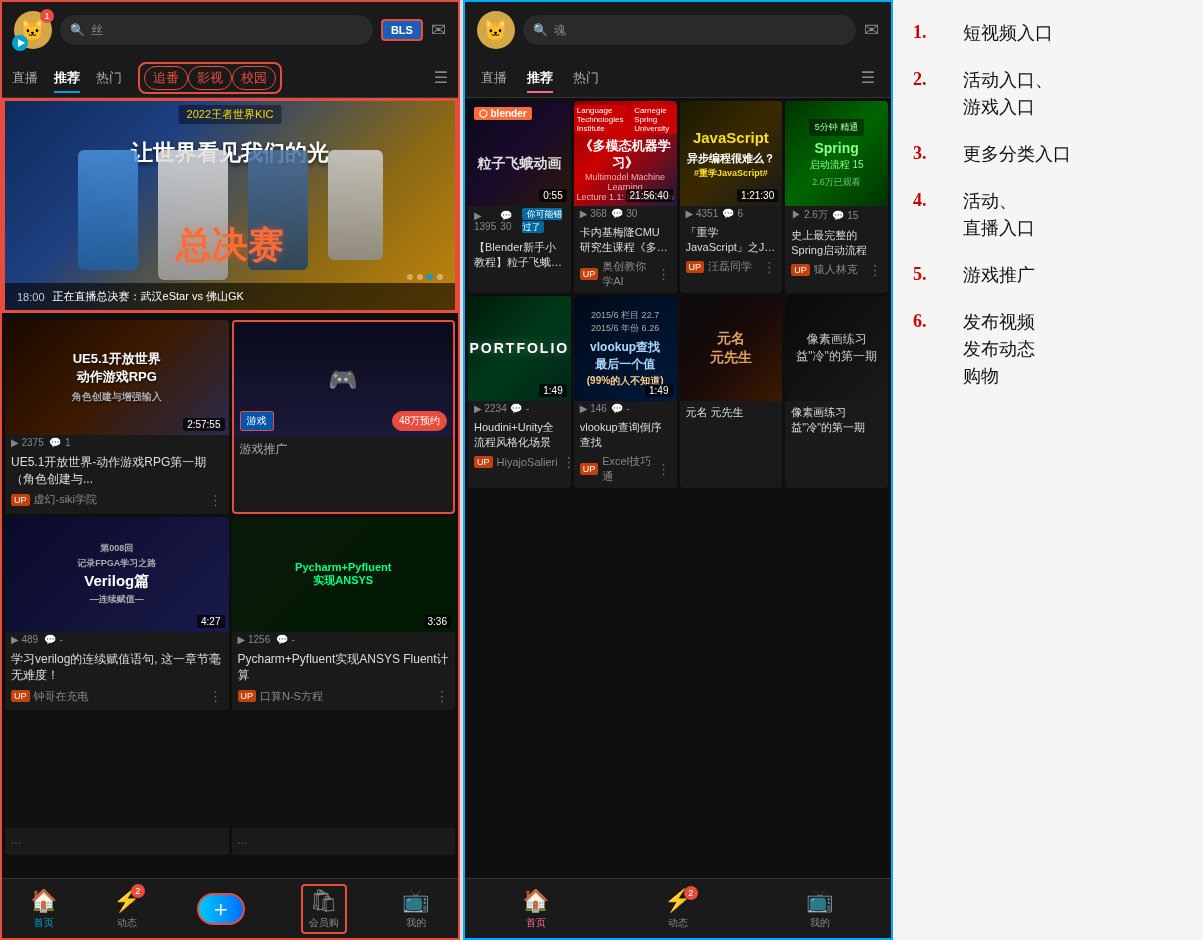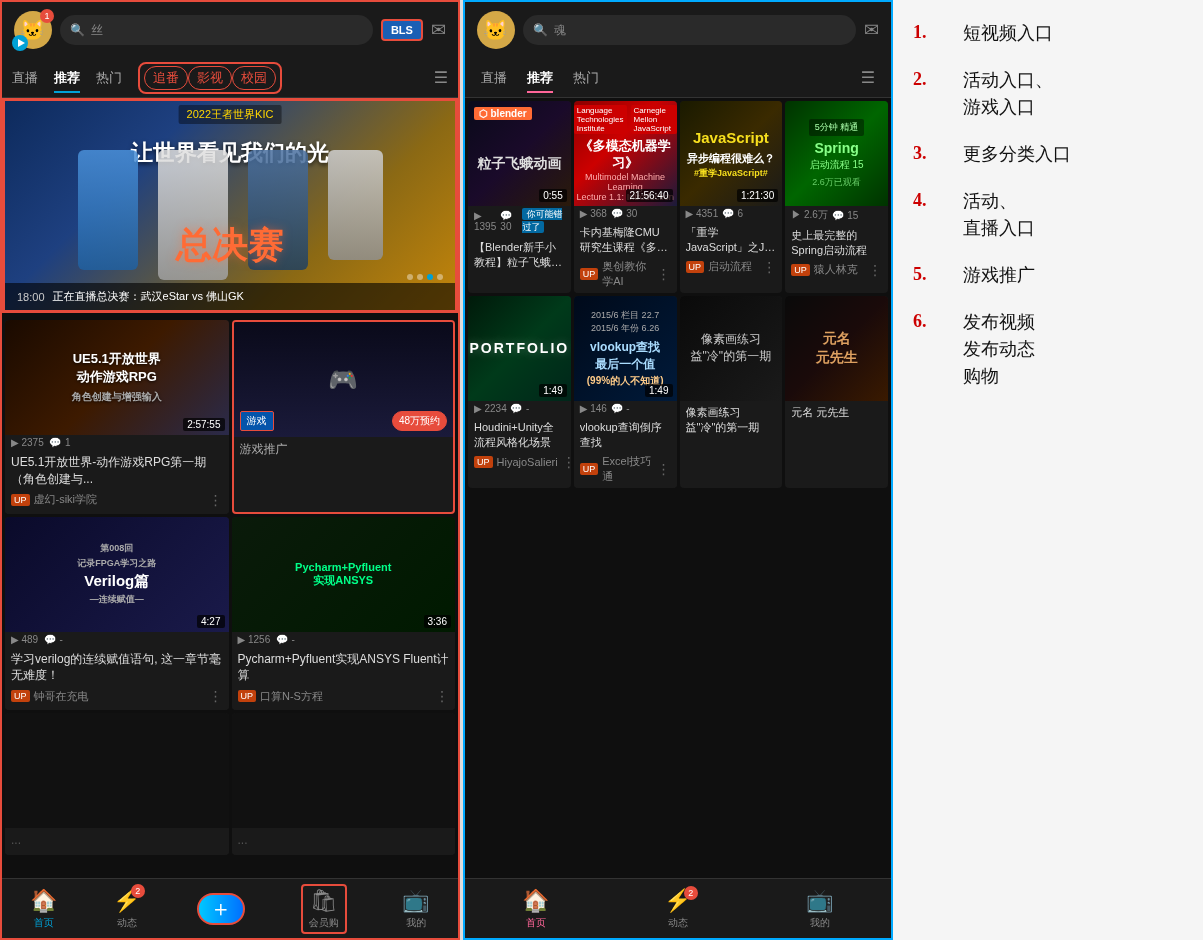--- a/index.html
+++ b/index.html
@@ -1019,21 +1019,21 @@
           <div class="right-video-info">
             <div class="right-video-title">【Blender新手小教程】粒子飞蛾动画</div>
           </div>
         </div>
 
         <div class="right-video-card">
           <div class="right-thumb">
             <div class="thumb-cmu">
               <div style="display:flex; gap:4px; align-items:center; margin-bottom:4px;">
                 <div style="background:#cc0000; color:white; font-size:8px; padding:1px 3px; border-radius:2px;">Language Technologies Institute</div>
-                <div style="background:#cc0000; color:white; font-size:8px; padding:1px 3px; border-radius:2px;">Carnegie Mellon JavaScript</div>
+                <div style="background:#cc0000; color:white; font-size:8px; padding:1px 3px; border-radius:2px;">Carnegie Spring University</div>
               </div>
               <div class="cmu-text">《多模态机器学习》</div>
               <div class="cmu-subtitle">Multimodel Machine Learning<br>Lecture 1.1: Introduction</div>
             </div>
             <div class="thumb-overlay-time">21:56:40</div>
           </div>
           <div class="right-video-meta">
             <span>▶ 368</span>
             <span>💬 30</span>
           </div>
@@ -1059,21 +1059,21 @@
             <div class="thumb-overlay-time">1:21:30</div>
           </div>
           <div class="right-video-meta">
             <span>▶ 4351</span>
             <span>💬 6</span>
           </div>
           <div class="right-video-info">
             <div class="right-video-title">「重学JavaScript」之JS异步编程, 暗眼动画, 包教...</div>
             <div class="right-up-row">
               <span class="up-tag">UP</span>
-              <span class="up-name">启动流程</span>
+              <span class="up-name">汪磊同学</span>
               <span class="more-btn">⋮</span>
             </div>
           </div>
         </div>
 
         <div class="right-video-card">
           <div class="right-thumb">
             <div class="thumb-spring">
               <div style="background:rgba(0,0,0,0.4); padding:2px 6px; border-radius:2px; margin-bottom:4px; font-size:9px; color:#aaffaa;">5分钟 精通</div>
               <div class="spring-text">Spring</div>
@@ -1135,37 +1135,37 @@
             <div class="right-up-row">
               <span class="up-tag">UP</span>
               <span class="up-name">Excel技巧通</span>
               <span class="more-btn">⋮</span>
             </div>
           </div>
         </div>
 
         <div class="right-video-card">
           <div class="right-thumb">
+            <div class="thumb-yuming">
+              <div class="yuming-text">元名<br>元先生</div>
+            </div>
+          </div>
+          <div class="right-video-info">
+            <div class="right-video-title">元名 元先生</div>
+          </div>
+        </div>
+
+        <div class="right-video-card">
+          <div class="right-thumb">
             <div class="thumb-exercise">
               <div class="exercise-text">像素画练习<br>益"冷"的第一期</div>
             </div>
           </div>
           <div class="right-video-info">
             <div class="right-video-title">像素画练习 益"冷"的第一期</div>
-          </div>
-        </div>
-
-        <div class="right-video-card">
-          <div class="right-thumb">
-            <div class="thumb-yuming">
-              <div class="yuming-text">元名<br>元先生</div>
-            </div>
-          </div>
-          <div class="right-video-info">
-            <div class="right-video-title">元名 元先生</div>
           </div>
         </div>
 
       </div>
     </div>
 
     <div class="right-bottom-nav">
       <div class="right-nav-item">
         <span class="r-nav-icon active">🏠</span>
         <span class="r-nav-label active">首页</span>

